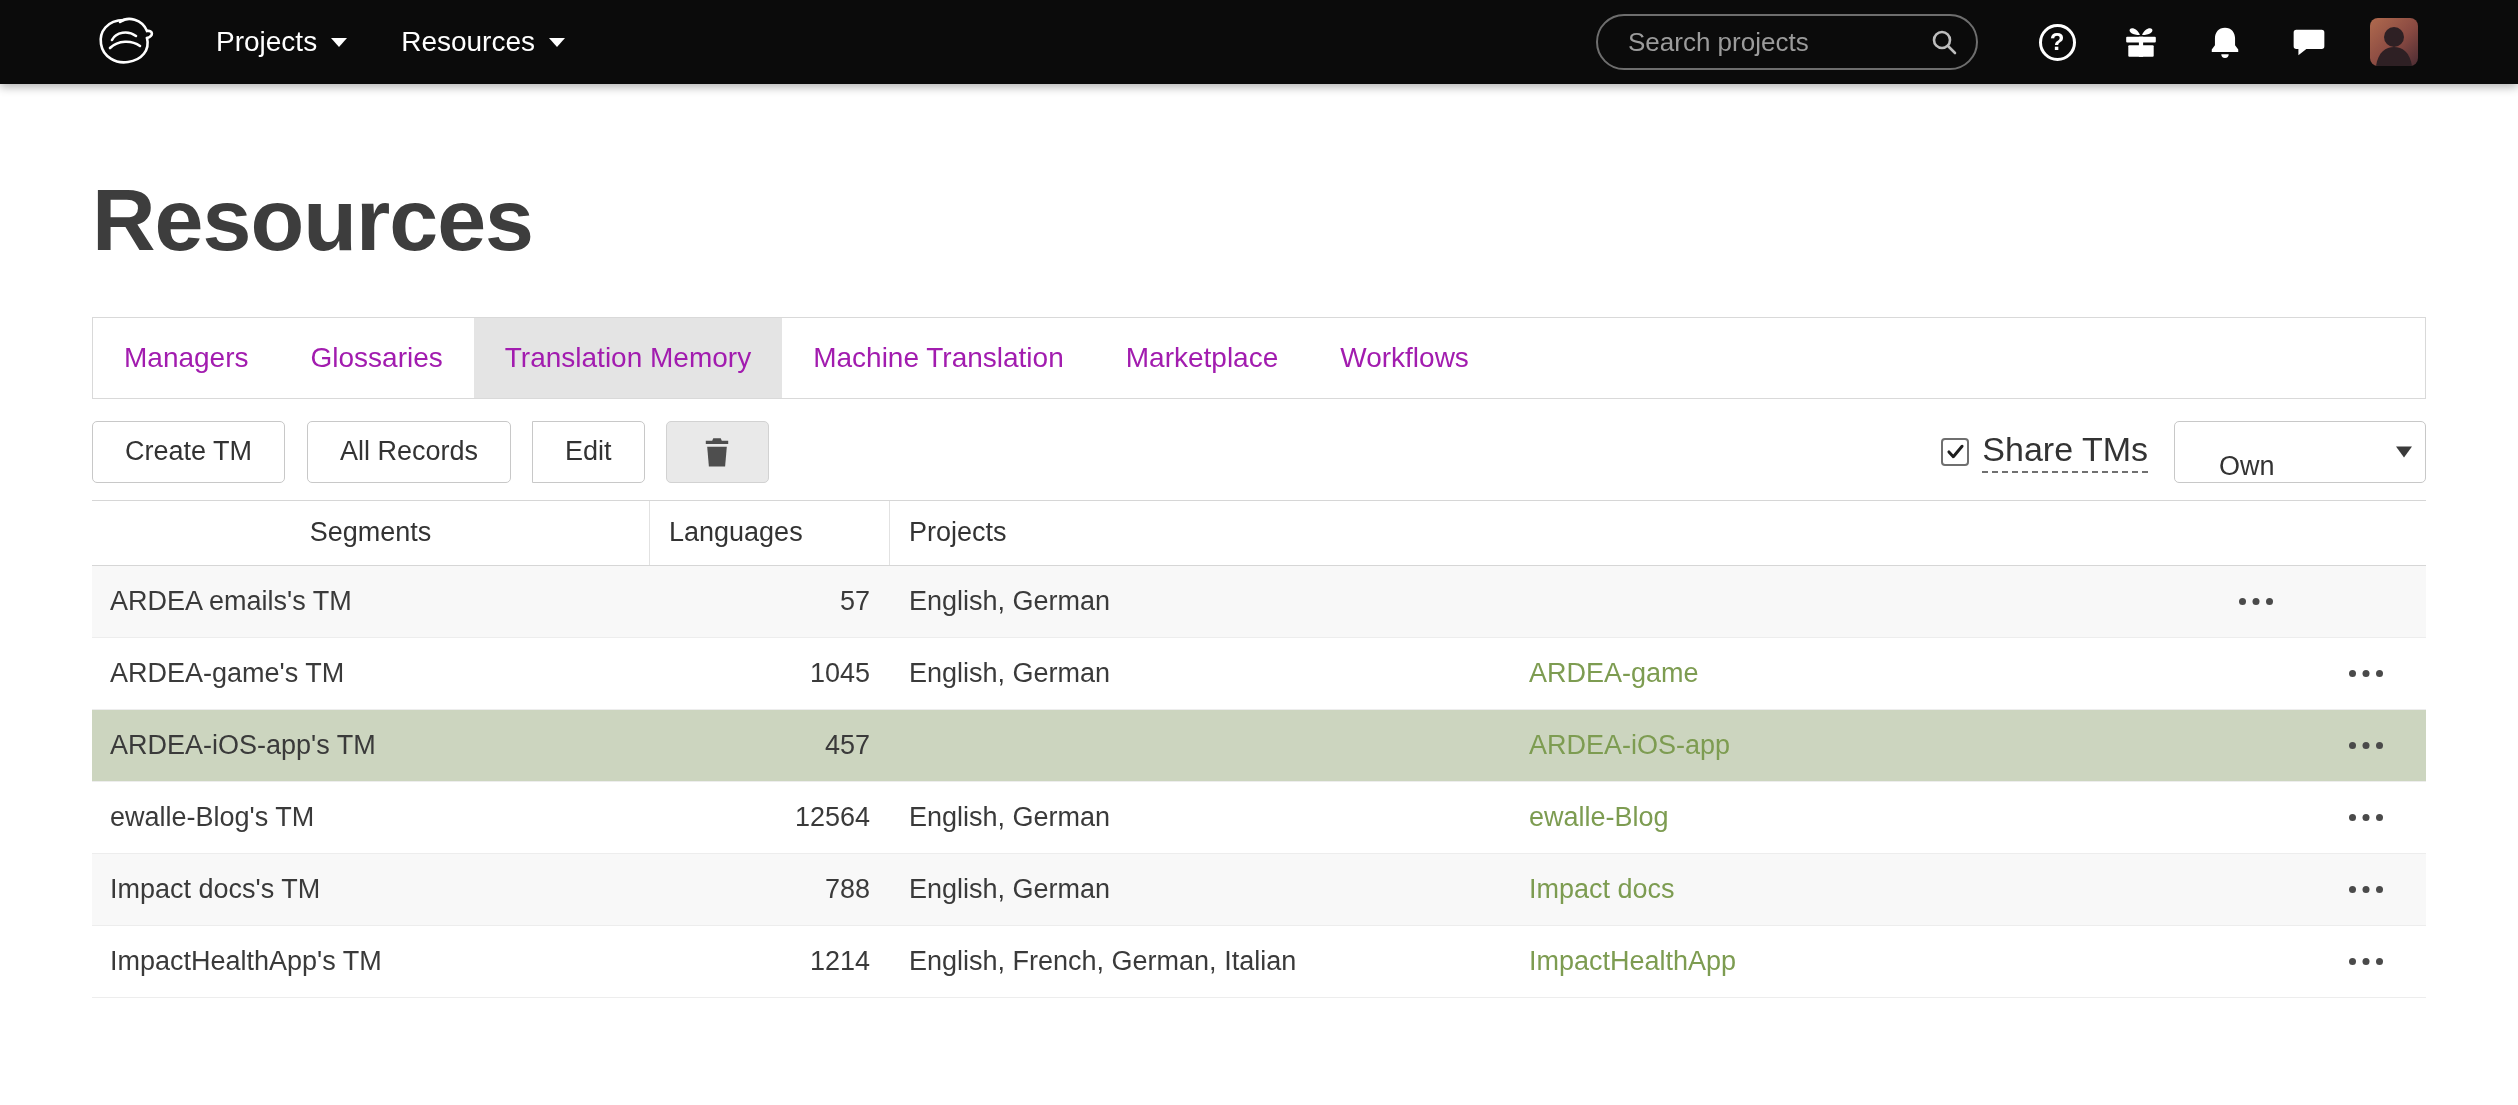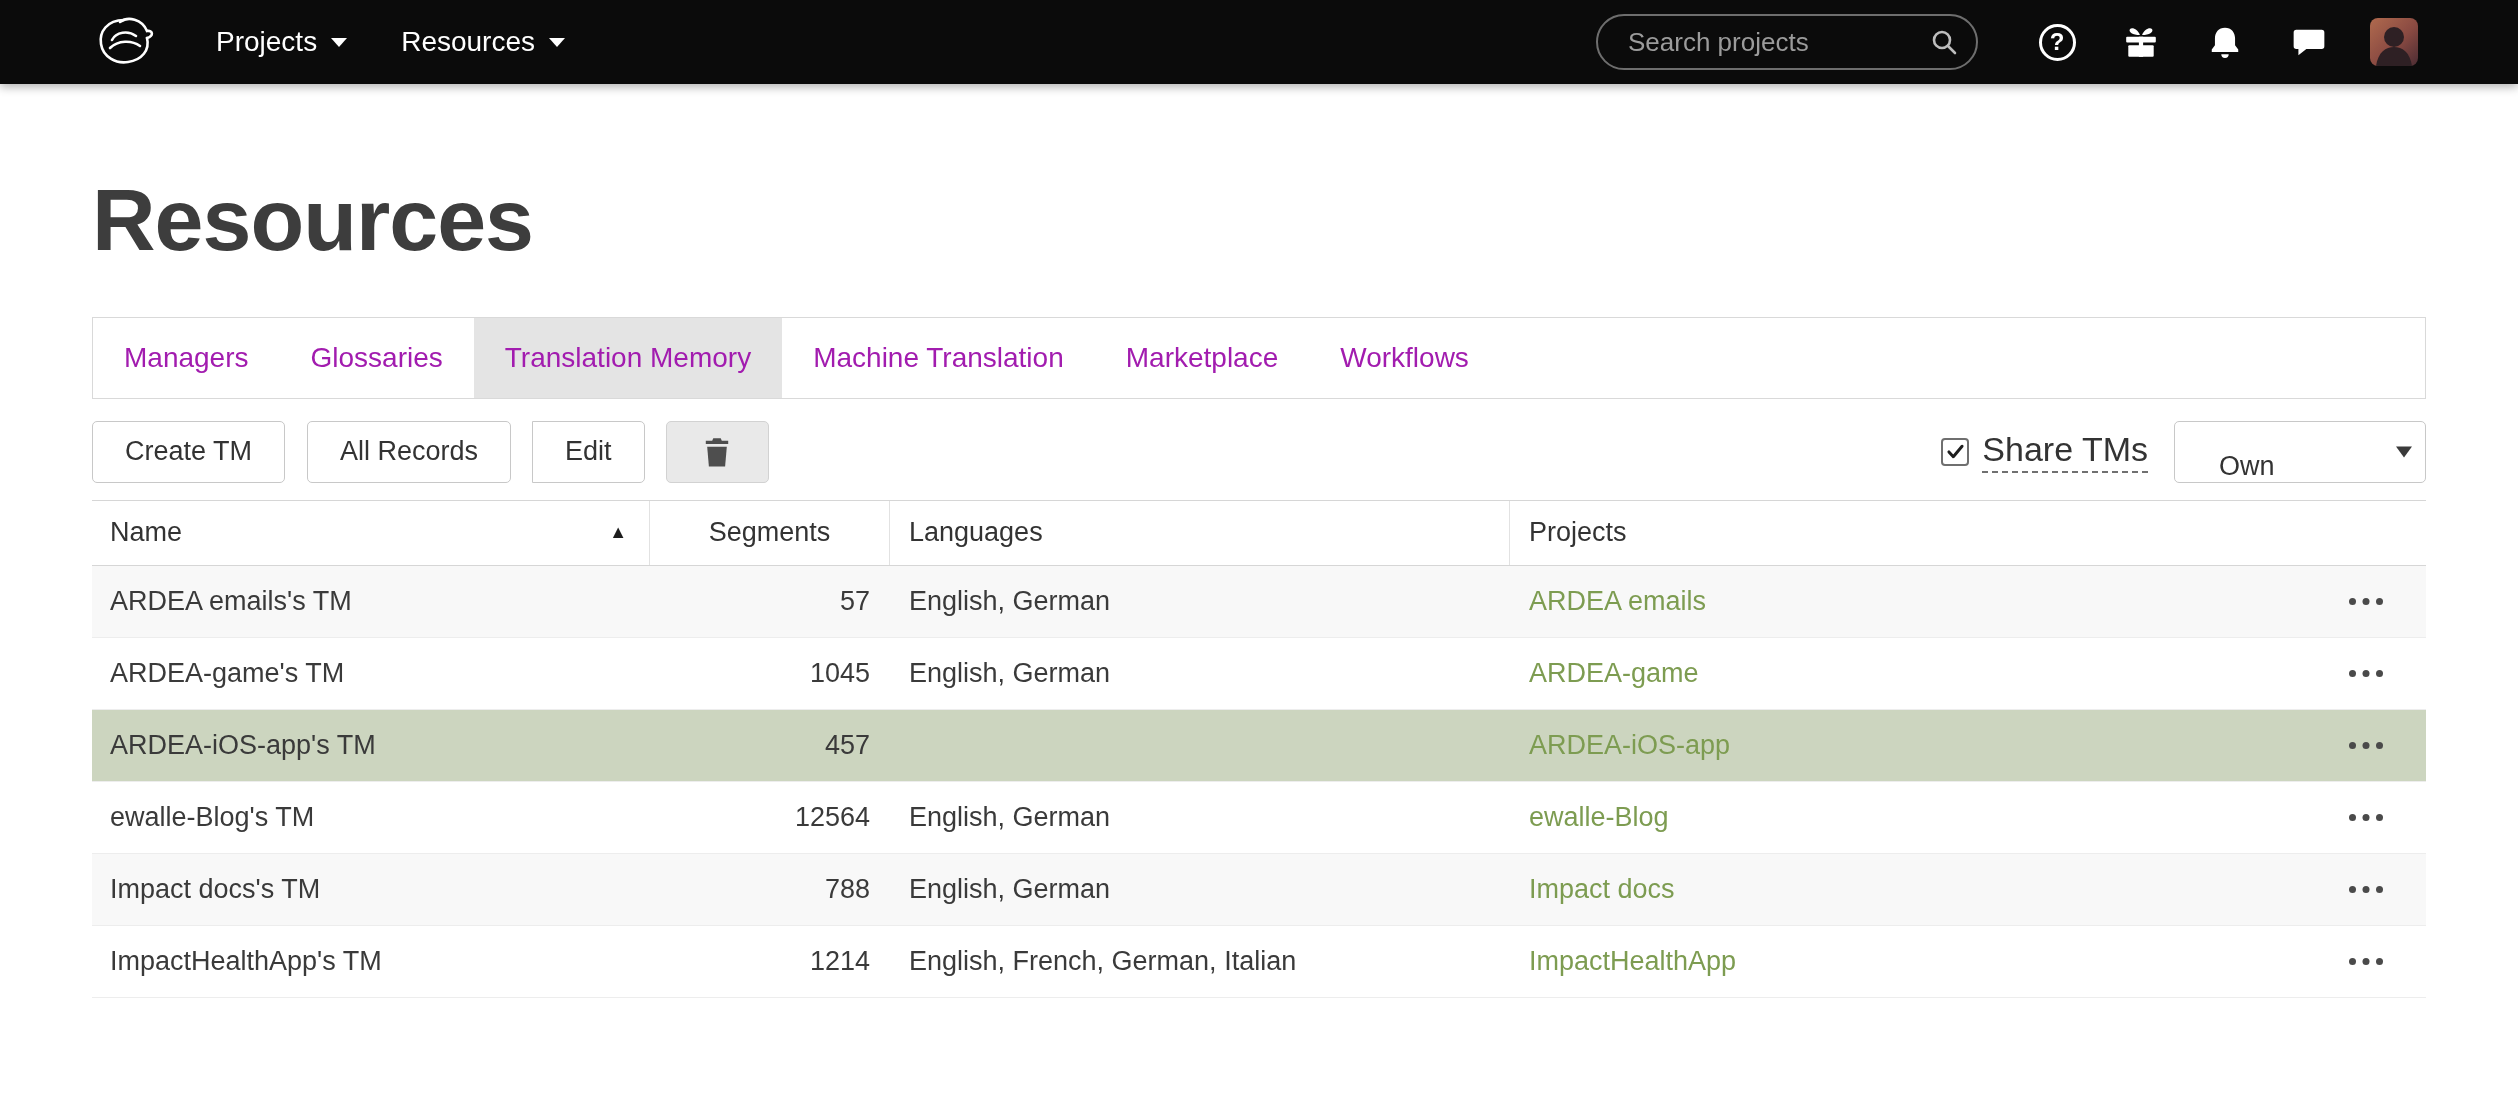--- a/index.html
+++ b/index.html
@@ -217,44 +217,37 @@
       <span class="share-label">Share TMs</span>
       <div class="select">
         <span>Own</span>
         <span class="sel-caret"></span>
       </div>
     </div>
   </div>
 
   <div class="tm-table">
     <div class="thead">
-      <div class="hcell h-name">
-        <span>Name</span>
-        <span class="sort-arrow">▲</span>
-      </div>
       <div class="hcell h-seg">
         <span>Segments</span>
       </div>
       <div class="hcell h-lang">
         <span>Languages</span>
       </div>
       <div class="hcell h-proj">
         <span>Projects</span>
       </div>
       <div class="hcell"></div>
     </div>
     <div>
 
   <div class="trow">
     <div class="cell c-name">ARDEA emails's TM</div>
     <div class="cell c-seg">57</div>
     <div class="cell c-lang">English, German</div>
-    <div class="cell c-proj">
-      <a class="proj-link">ARDEA emails</a>
-    </div>
     <div class="cell c-actions">
       <button class="dots-btn">
         <svg width="36" height="9" viewBox="0 0 36 9" fill="#4a4a4a">
           <circle cx="4.5" cy="4.5" r="3.5"></circle>
           <circle cx="18" cy="4.5" r="3.5"></circle>
           <circle cx="31.5" cy="4.5" r="3.5"></circle>
         </svg>
       </button>
     </div>
   </div>

